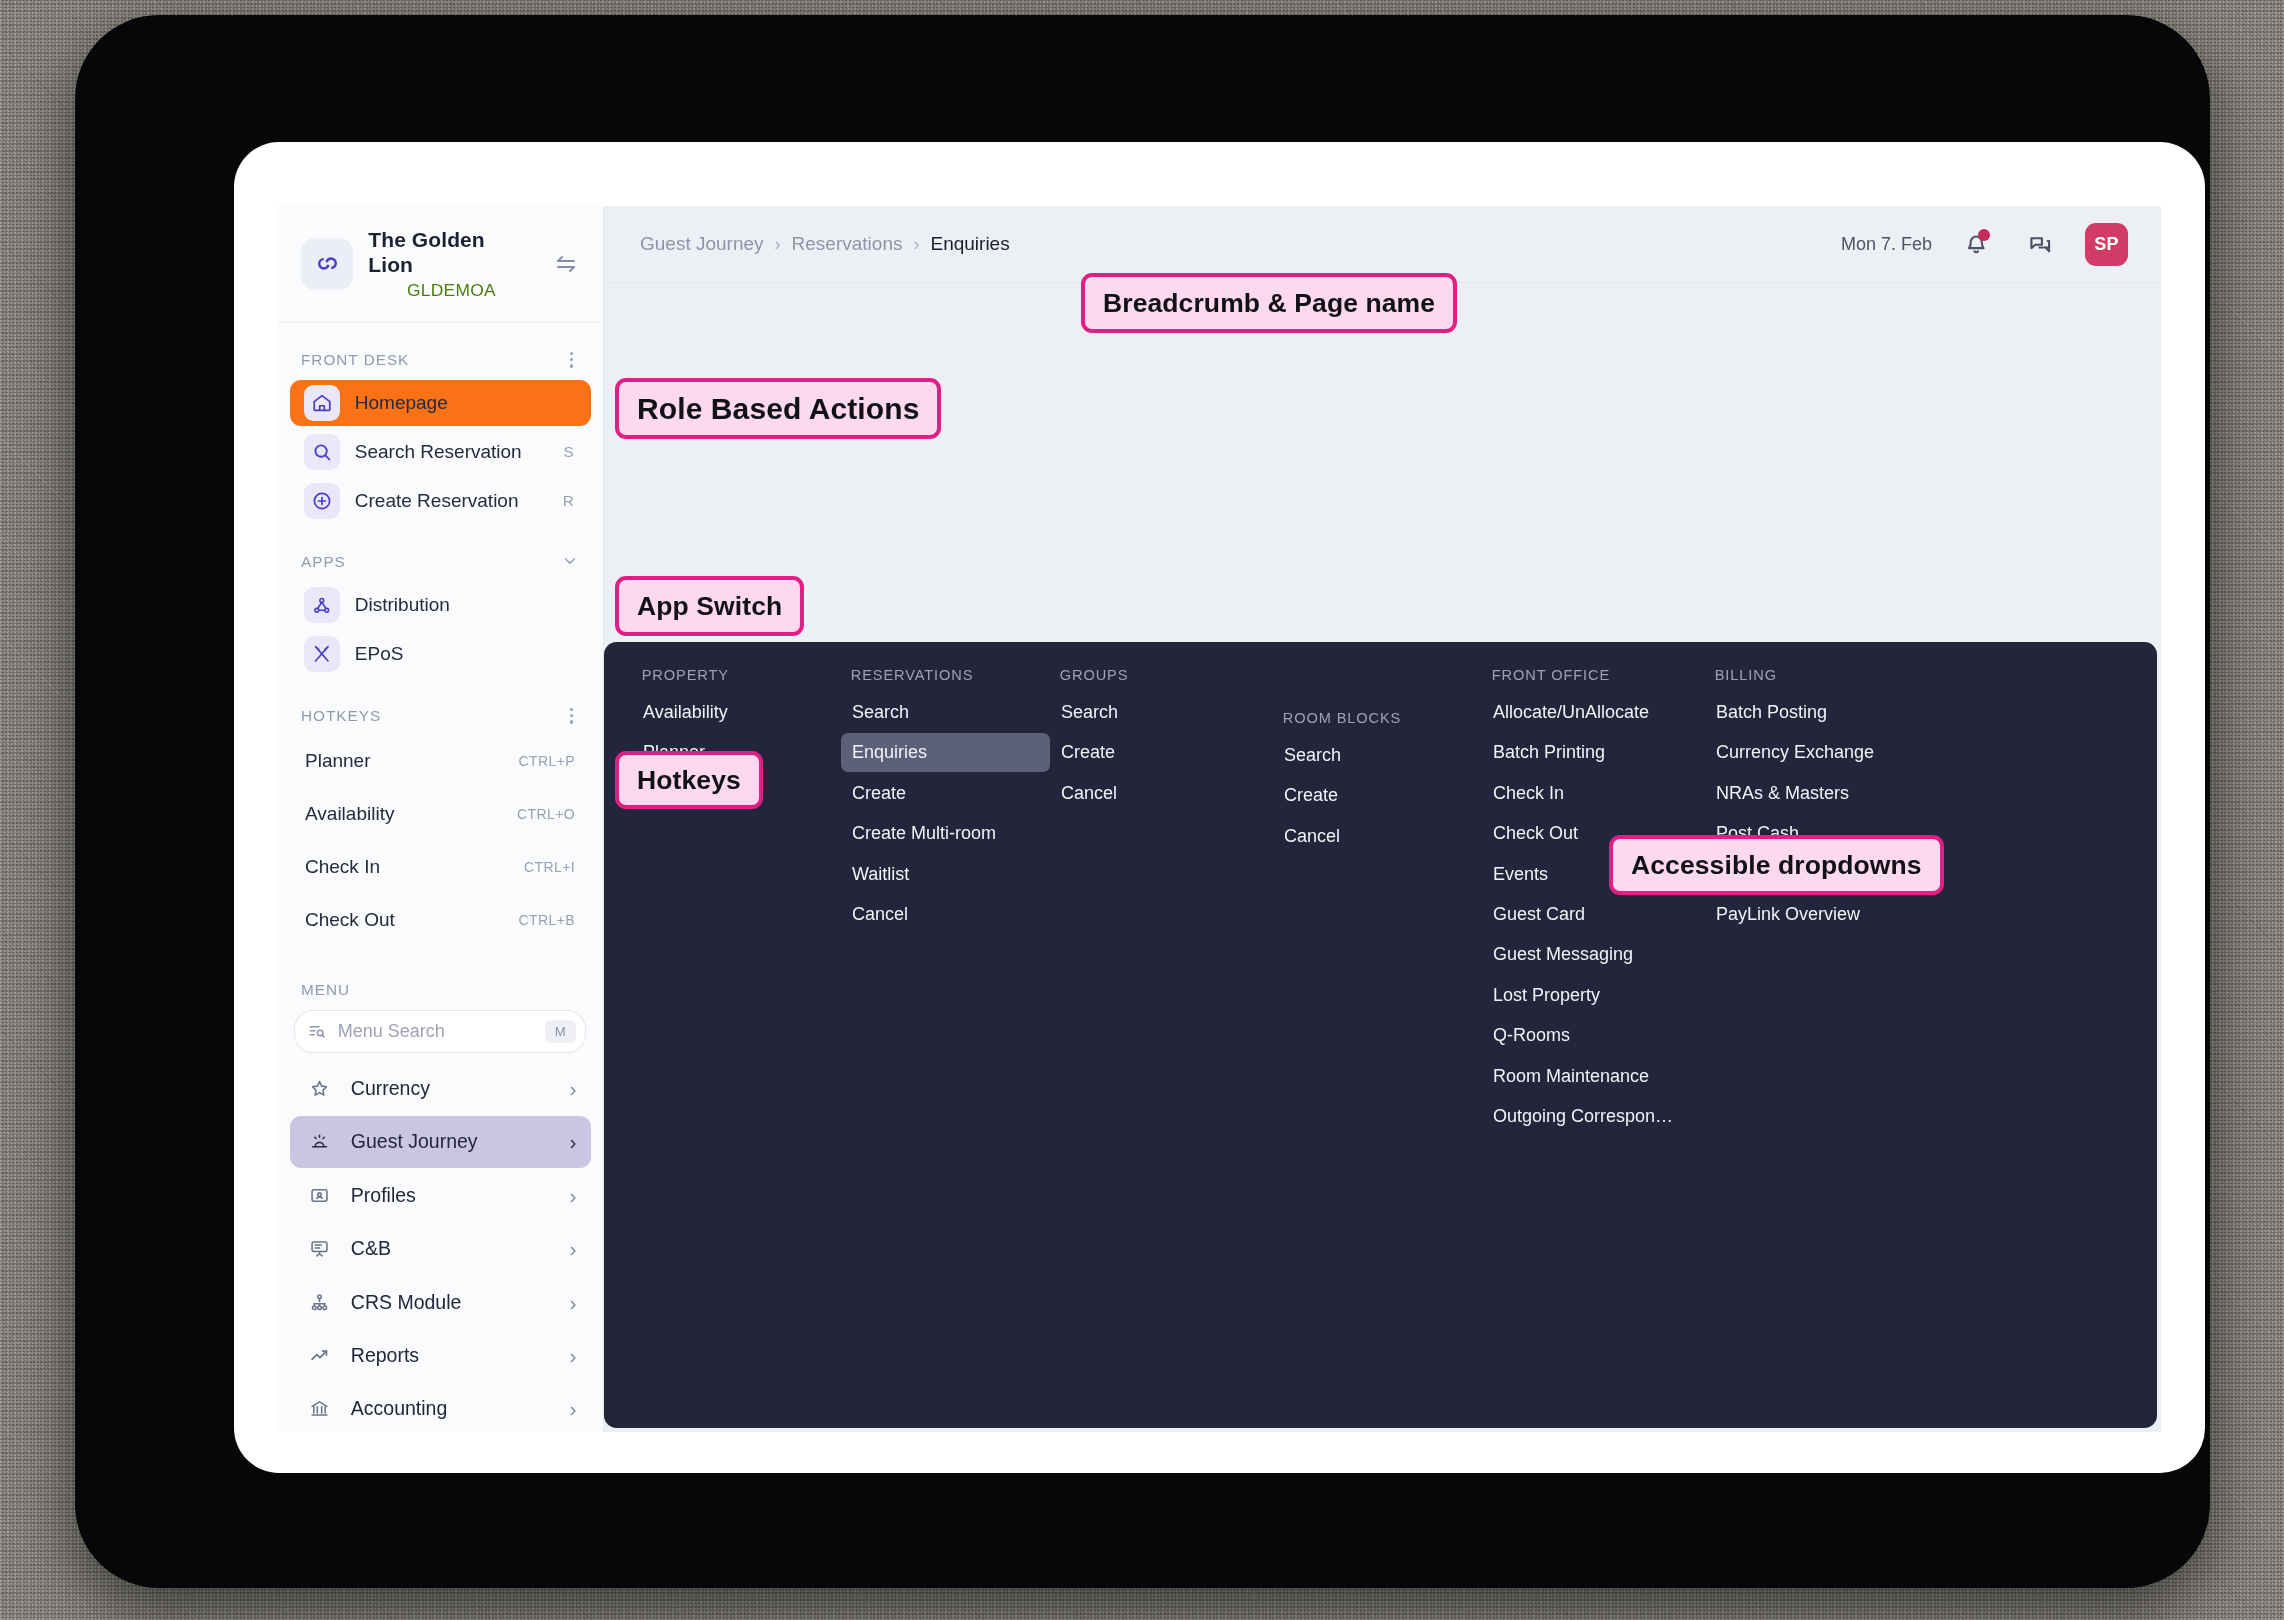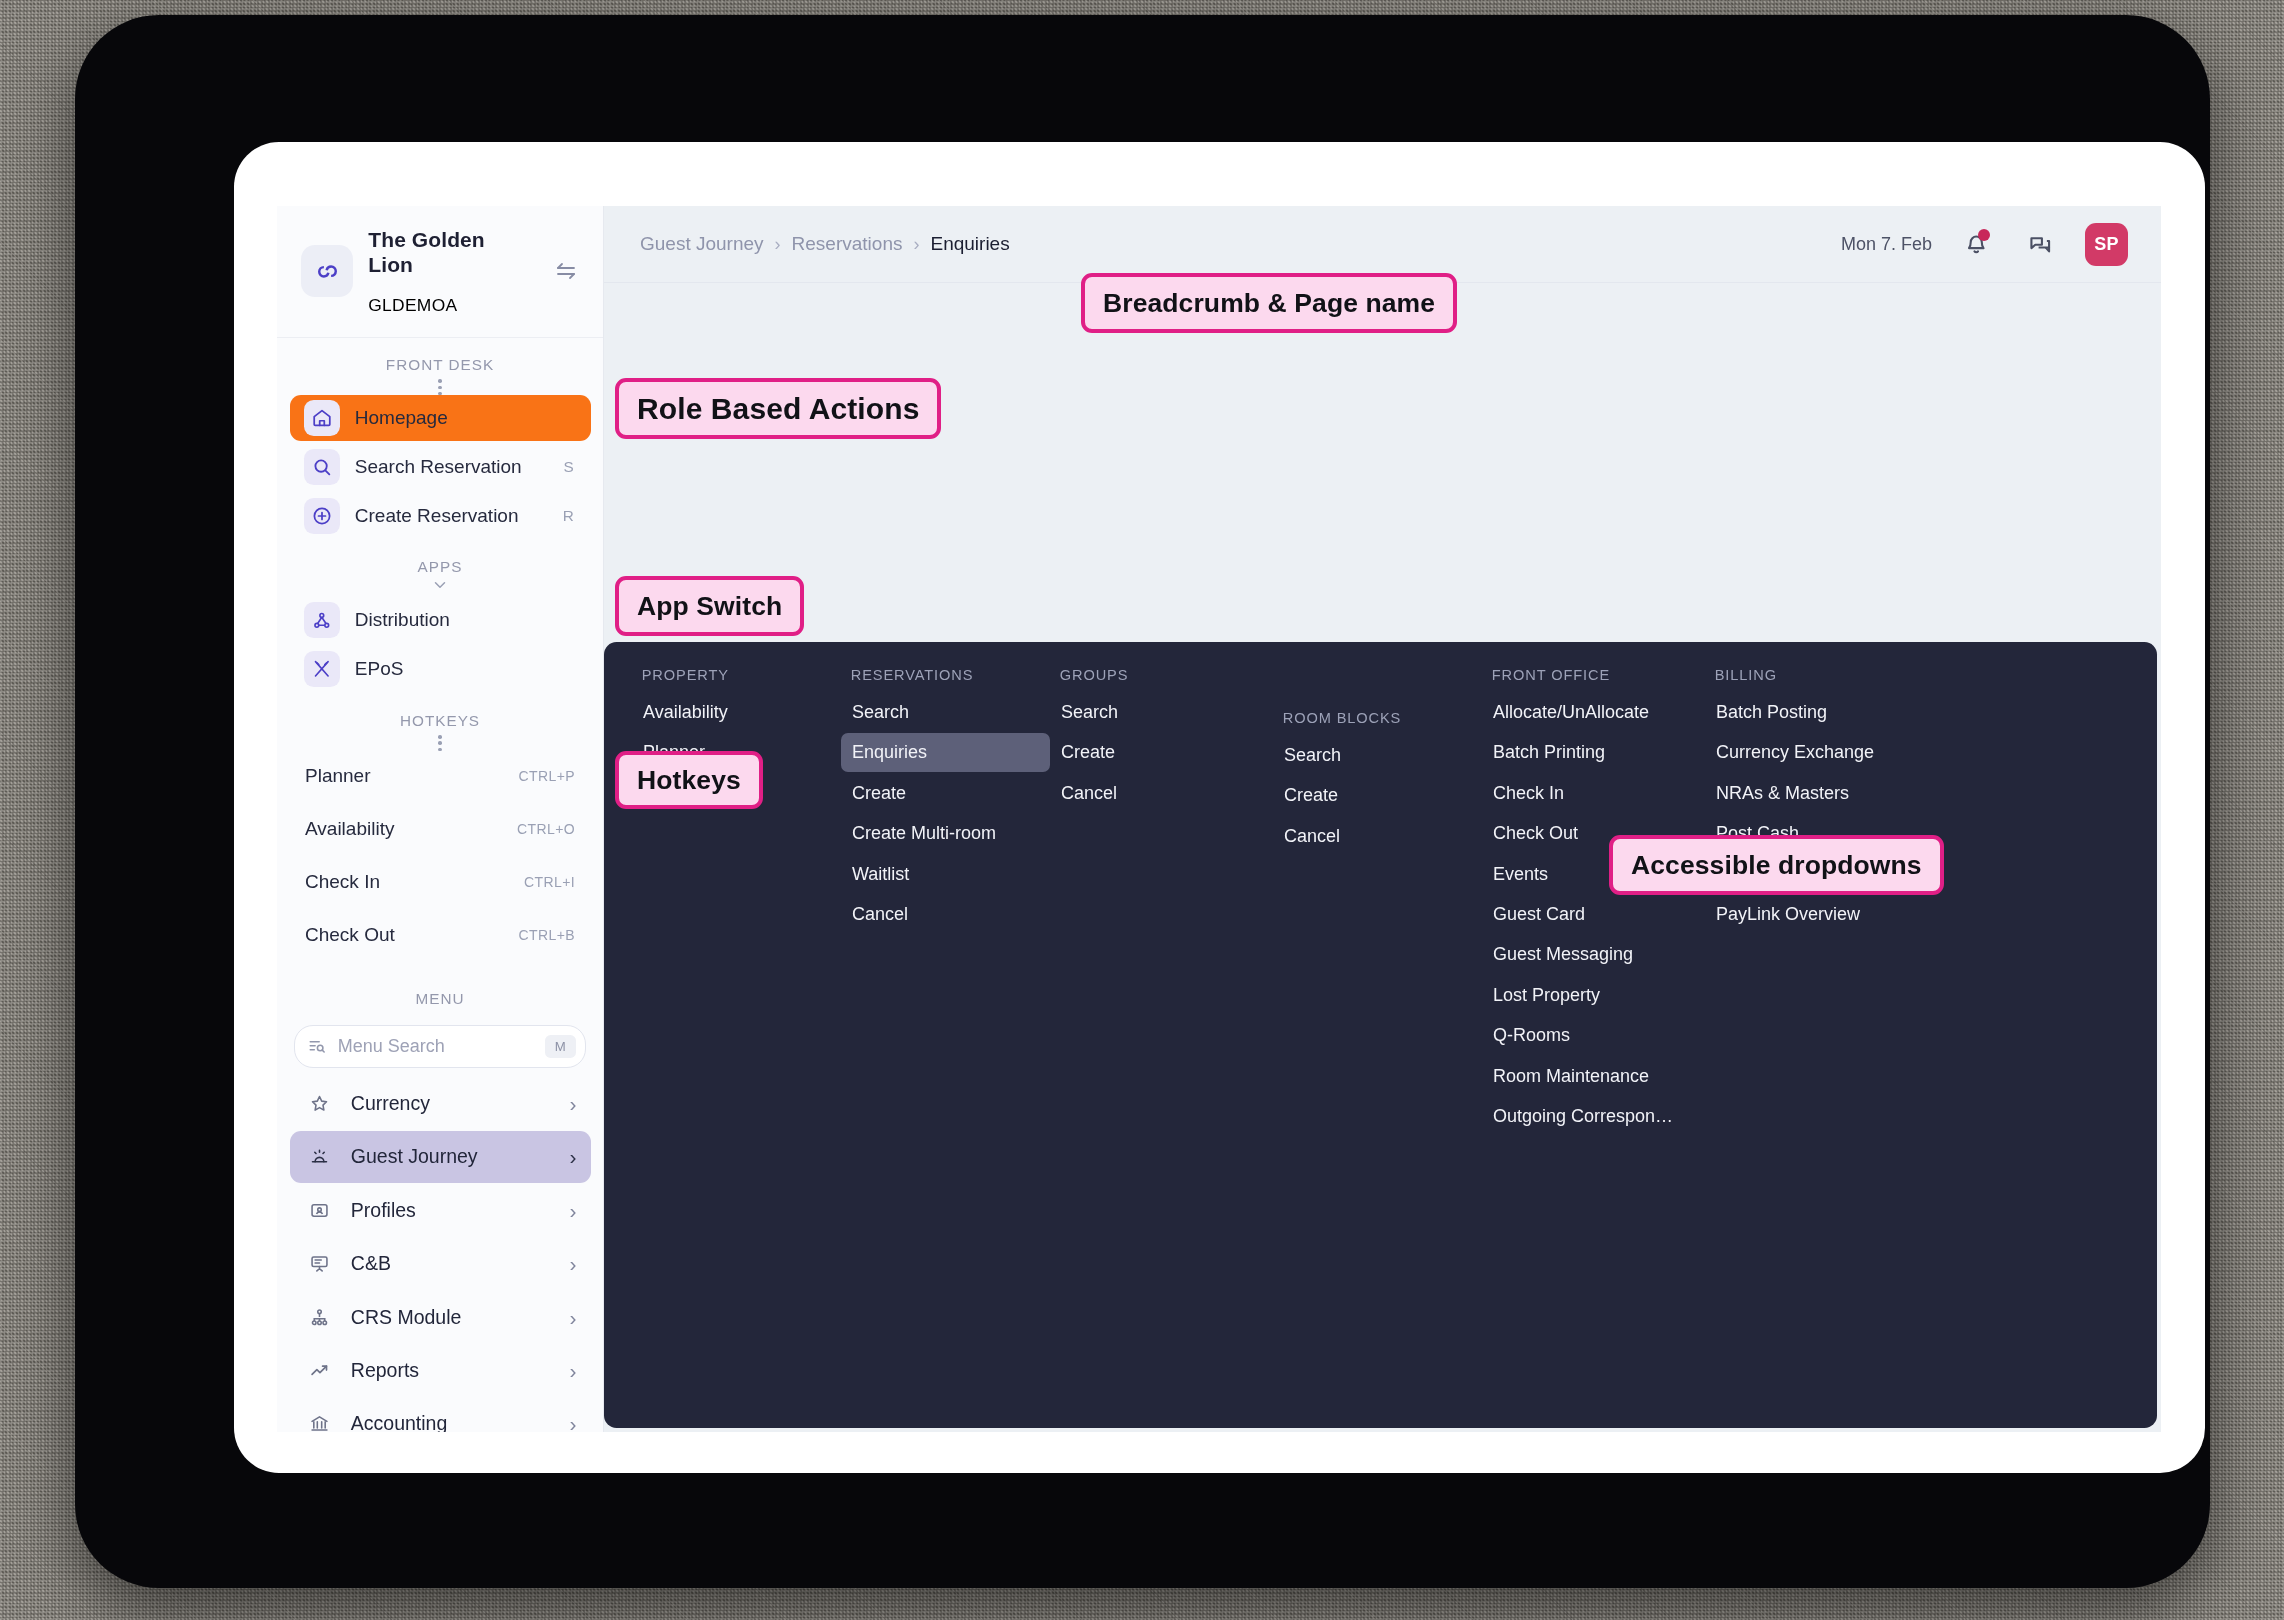--- a/index.html
+++ b/index.html
@@ -78,34 +78,33 @@
     background: #eceef6;
     border-radius: 14px;
     display: flex; align-items: center; justify-content: center;
   }
   .prop-text { flex: 1; min-width: 0; }
   .prop-name {
     font-size: 21px; font-weight: bold; color: #1e2033;
     letter-spacing: 0.1px; line-height: 1.2;
   }
   .prop-code {
-    font-size: 17.4px; color: #000000; margin-top: 17px; letter-spacing: 0.3px;
+    font-size: 17.4px; color: #4d7c0f; margin-top: 2px; letter-spacing: 0.3px; text-align: center;
   }
   .swap-btn {
     width: 32px; height: 32px;
     display: flex; align-items: center; justify-content: center;
     flex: 0 0 32px;
   }
 
   .sec-head {
     display: flex; align-items: center; justify-content: space-between;
     padding: 0 24px;
     height: 38px;
     margin-top: 18px;
-    flex-direction: column;
   }
   .sec-head .lbl {
     font-size: 15.3px; color: #9498ac; letter-spacing: 1px; font-weight: normal;
   }
   .kebab { display: flex; flex-direction: column; gap: 2.8px; align-items: center; padding: 5.6px; }
   .kebab i { width: 3.5px; height: 3.5px; border-radius: 50%; background: #9aa0b4; display: block; }
 
   .nav-item {
     display: flex; align-items: center; gap: 15.3px;
     height: 46px;

